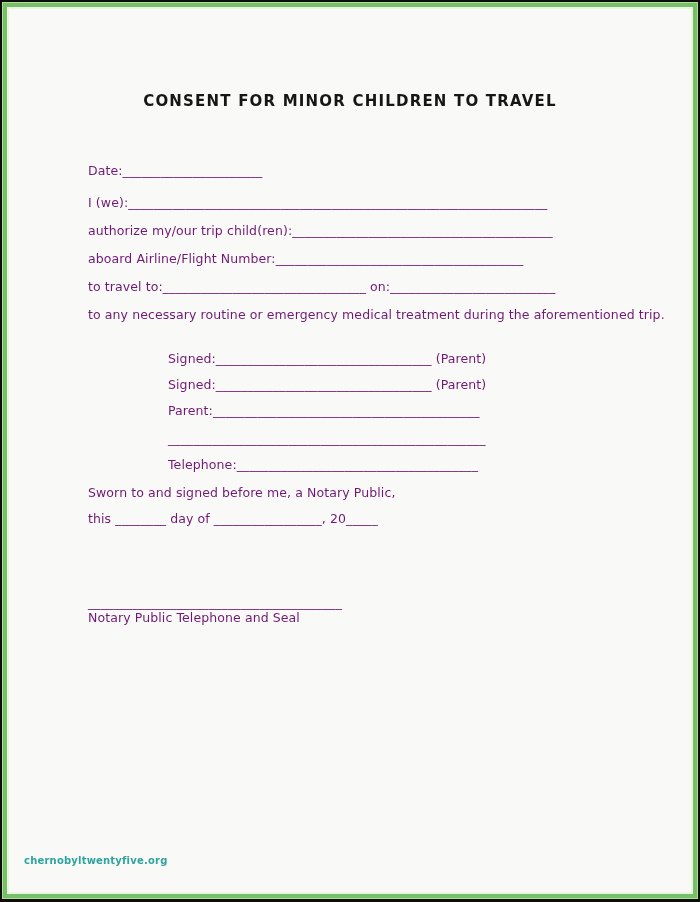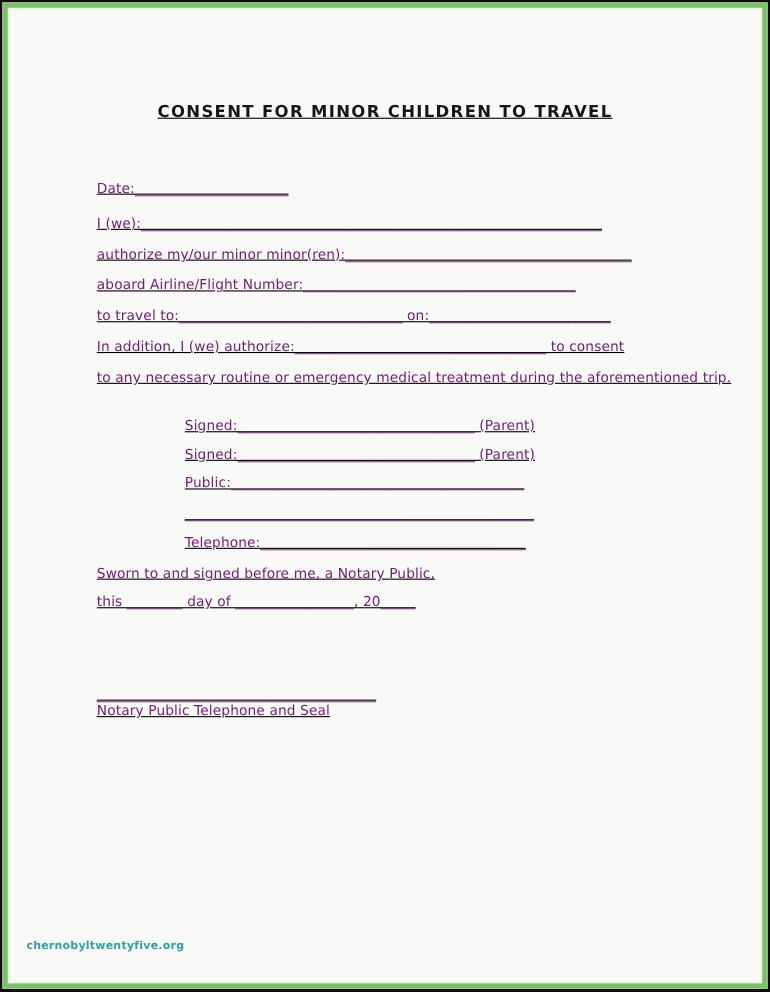--- a/index.html
+++ b/index.html
@@ -1,21 +1,20 @@
 <!DOCTYPE html>
 <html><head>
 <meta charset="utf-8">
 <style>
   html, body { margin: 0; padding: 0; background: #ffffff; }
   .canvas {
     width: 700px; height: 902px;
     position: relative;
     font-family: "DejaVu Sans", sans-serif;
     box-sizing: border-box;
-    text-decoration: underline;
   }
   .canvas * { box-sizing: border-box; }
 
   
   .frame-black  { width: 100%; height: 100%; background: #0d0d0d; padding: 2px 2px 3px 2px; }
   .frame-accent { width: 100%; height: 100%; background: #b9db82; padding: 1px; }
   .frame-green  { width: 100%; height: 100%; background: #74c06c; padding: 4px; }
   .frame-pale   { width: 100%; height: 100%; background: #eef4dc; padding: 2px; }
   .page {
     width: 100%; height: 100%;
@@ -73,28 +72,27 @@
     <div class="frame-accent">
       <div class="frame-green">
         <div class="frame-pale">
           <div class="page">
 
             <h1 class="doc-title">CONSENT FOR MINOR CHILDREN TO TRAVEL</h1>
 
             <div class="form">
               <div class="row g17">Date:______________________</div>
               <div class="row">I (we):__________________________________________________________________</div>
-              <div class="row">authorize my/our minor minor(ren):_________________________________________</div>
+              <div class="row">authorize my/our trip child(ren):_________________________________________</div>
               <div class="row">aboard Airline/Flight Number:_______________________________________</div>
               <div class="row">to travel to:________________________________ on:__________________________</div>
-              <div class="row">In addition, I (we) authorize:____________________________________ to consent</div>
               <div class="row g29">to any necessary routine or emergency medical treatment during the aforementioned trip.</div>
               <div class="row g11 indent">Signed:__________________________________ (Parent)</div>
               <div class="row g11 indent">Signed:__________________________________ (Parent)</div>
-              <div class="row indent">Public:__________________________________________</div>
+              <div class="row indent">Parent:__________________________________________</div>
               <div class="row g11 indent">__________________________________________________</div>
               <div class="row g33 indent">Telephone:______________________________________</div>
               <div class="row g11">Sworn to and signed before me, a Notary Public,</div>
               <div class="row g69">this ________ day of _________________, 20_____</div>
               <div class="row g0">________________________________________</div>
               <div class="row g0">Notary Public Telephone and Seal</div>
             </div>
 
             <div class="watermark">chernobyltwentyfive.org</div>
 

